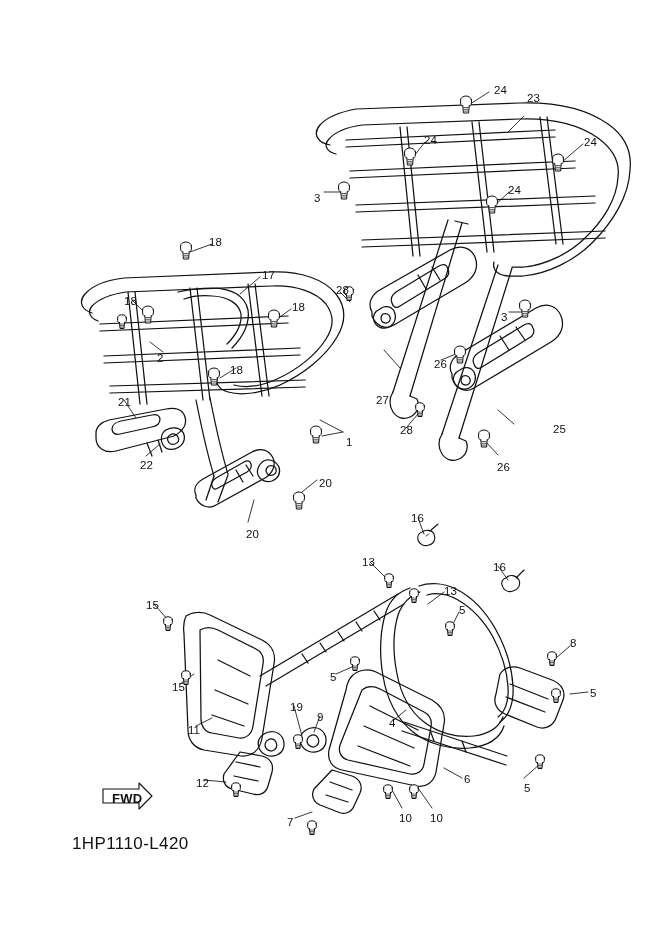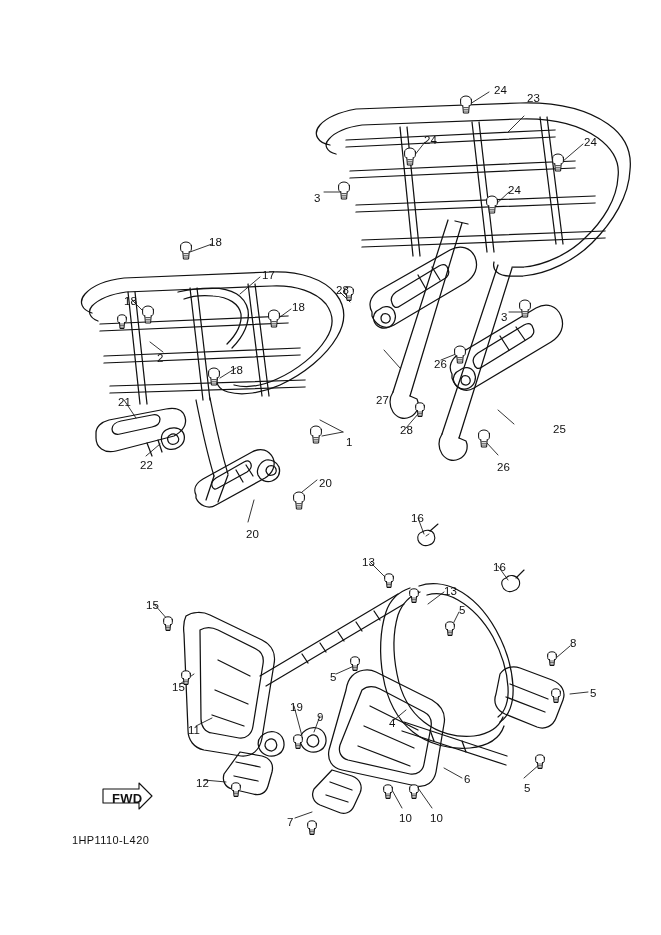--- a/index.html
+++ b/index.html
@@ -31,21 +31,21 @@
     font-family: "Liberation Sans", sans-serif;
     font-size: 11.5px;
     color: #111111;
     line-height: 12px;
     white-space: nowrap;
     user-select: none;
   }
   .partcode {
     position: absolute;
     font-family: "Liberation Sans", sans-serif;
-    font-size: 11px;
+    font-size: 17px;
     letter-spacing: 0.4px;
     color: #111111;
   }
   .fwd-label {
     position: absolute;
     font-family: "Liberation Sans", sans-serif;
     font-size: 13px;
     font-weight: bold;
     color: #111111;
     letter-spacing: 0.3px;

